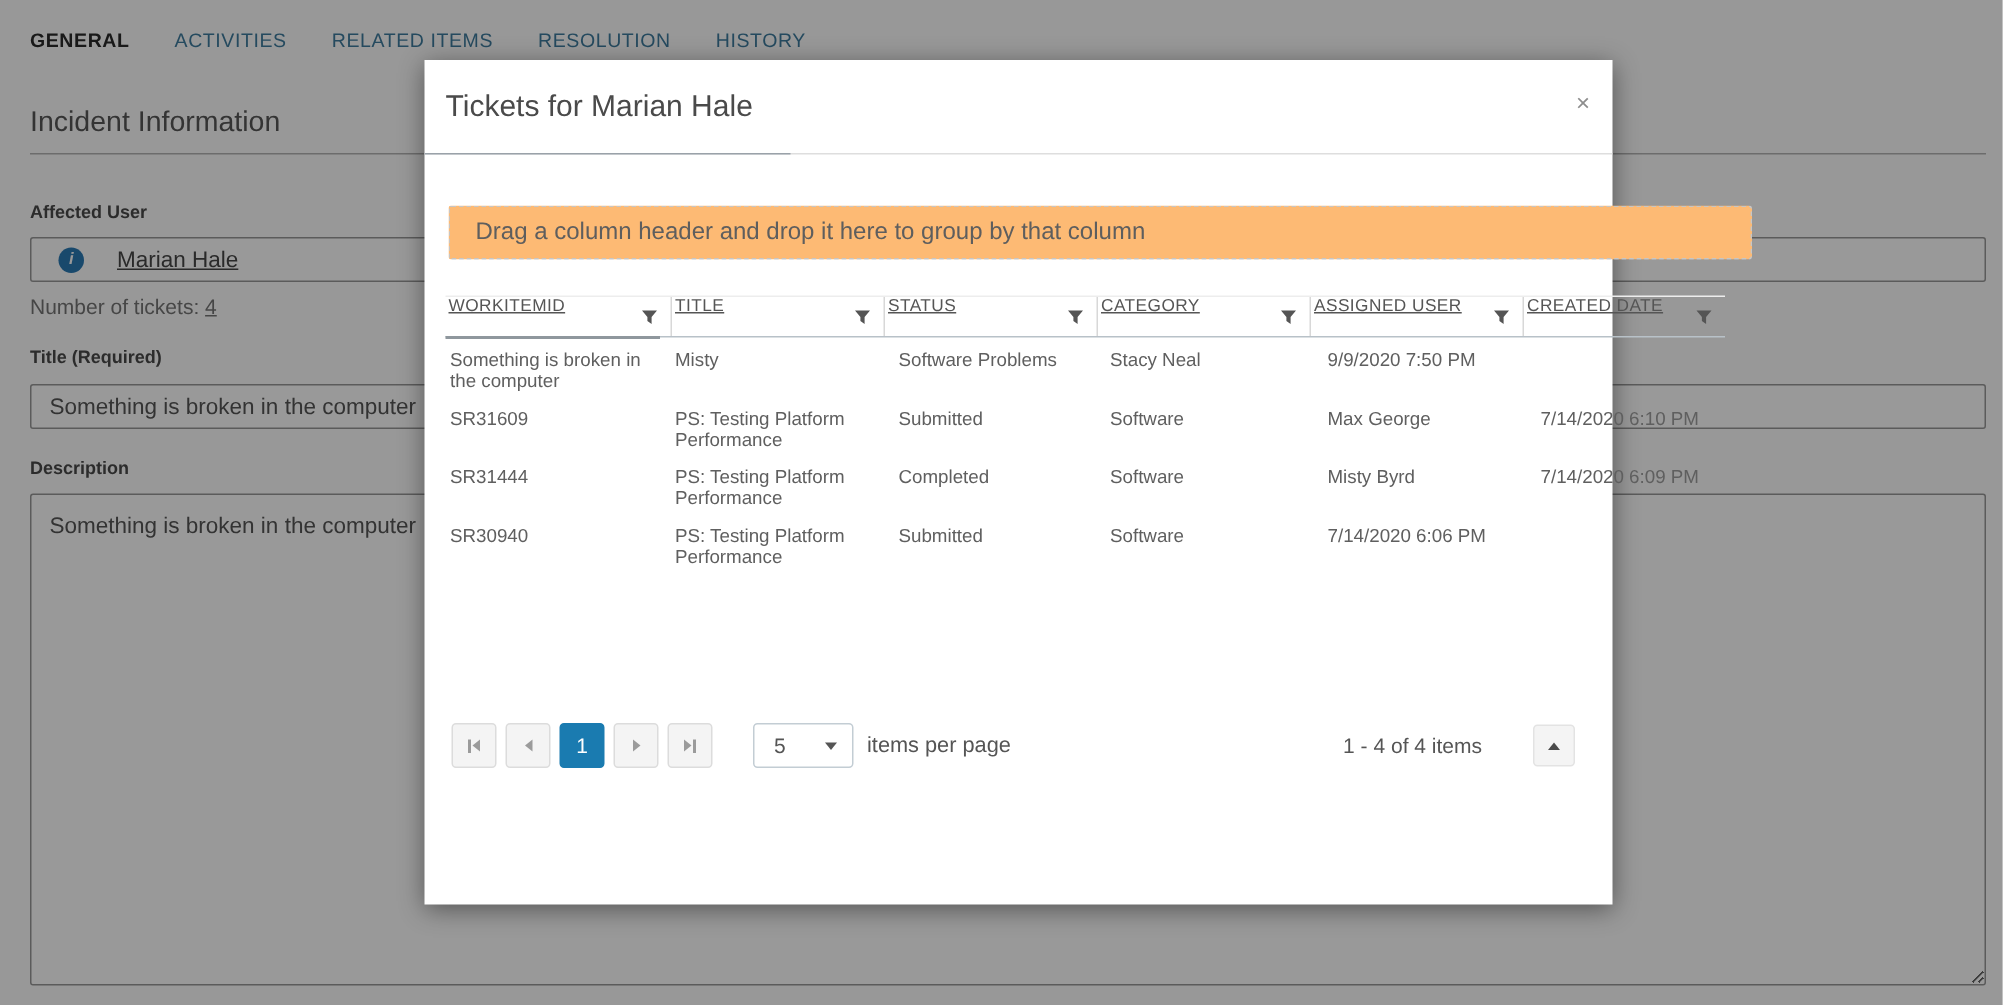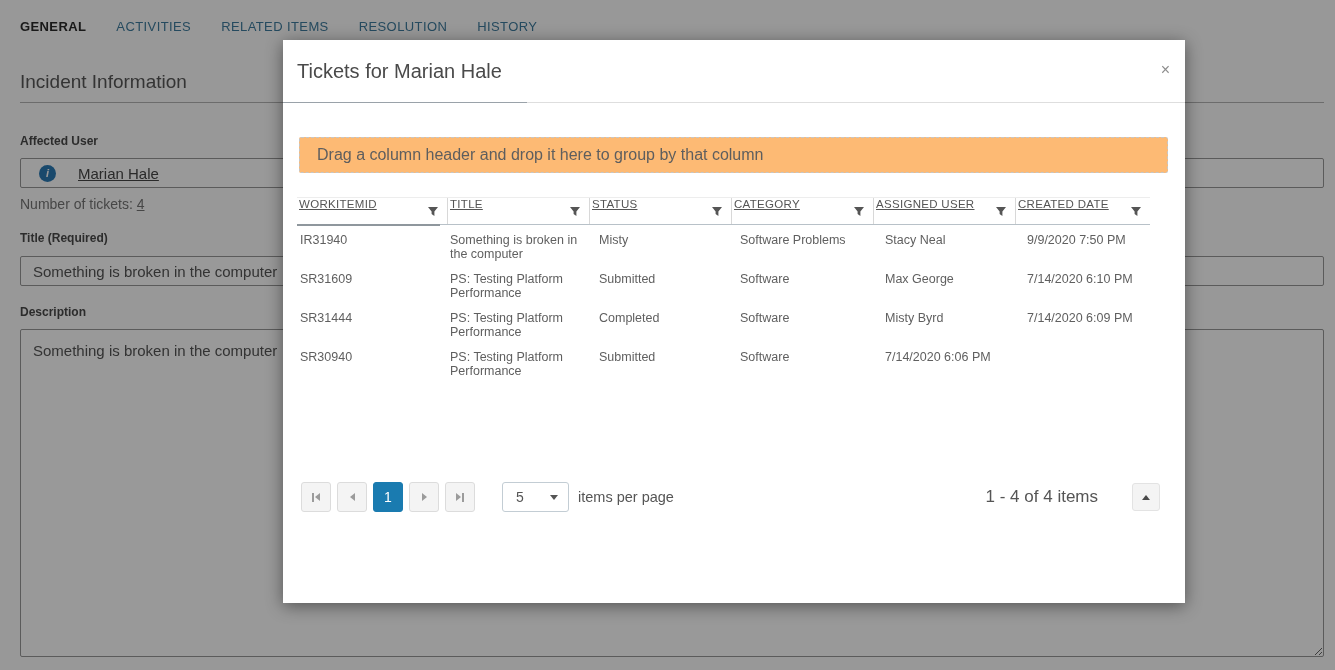--- a/index.html
+++ b/index.html
@@ -60,21 +60,21 @@
     border: 1px solid #989898; border-radius: 2px; background: #fff;
     font-family: inherit; font-size: 15px; color: #555; padding: 10px 12px;
     outline: none; resize: both; line-height: 1.4;
   }
 
   
   .overlay { position: absolute; inset: 0; background: rgba(0,0,0,0.40); z-index: 10; }
 
   
   .modal {
-    position: absolute; left: 283px; top: 40px; width: 902px; height: 563px;
+    position: absolute; left: 283px; top: 40px; width: 792px; height: 563px;
     background: #fff; z-index: 20; box-shadow: 0 3px 16px rgba(0,0,0,0.45);
   }
   .modal-header { position: absolute; top: 0; left: 0; right: 0; height: 63px; border-bottom: 1px solid #dedede; }
   .modal-header::after { 
     content: ""; position: absolute; left: 0; bottom: -1px; width: 244px; height: 1px; background: #9aa2a9;
   }
   .modal-title { position: absolute; left: 14px; top: 20px; font-size: 20px; color: #4a4a4a; }
   .modal-close {
     position: absolute; right: 15px; top: 22px; font-size: 16px; line-height: 16px;
     color: #8d8d8d; cursor: pointer;
@@ -139,21 +139,21 @@
     position: absolute; left: 205px; top: 0; width: 67px; height: 30px;
     background: #fff; border: 1px solid #c3cdd4; border-radius: 3px;
     display: flex; align-items: center; cursor: pointer;
   }
   .page-size-value { font-size: 14px; color: #555; margin-left: 13px; flex: 1; }
   .caret-down { width: 0; height: 0; border-left: 4px solid transparent; border-right: 4px solid transparent; border-top: 5px solid #555; margin-right: 10px; }
 
   .per-page-label { position: absolute; left: 281px; top: 0; line-height: 30px; font-size: 14.5px; color: #555; }
 
   .pager-right { position: absolute; right: 25px; top: 0; height: 30px; display: flex; align-items: center; gap: 34px; }
-  .range-label { font-size: 17px; color: #555; white-space: nowrap; }
+  .range-label { font-size: 14px; color: #555; white-space: nowrap; }
   .collapse-btn {
     width: 28px; height: 28px; background: #f4f4f4; border: 1px solid #e3e3e3; border-radius: 3px;
     display: flex; align-items: center; justify-content: center; cursor: pointer;
   }
   .tri-up { width: 0; height: 0; border-left: 4px solid transparent; border-right: 4px solid transparent; border-bottom: 5px solid #4a4a4a; }
 </style>
 </head>
 <body>
 
 <div class="page">
@@ -244,21 +244,20 @@
         <span class="hlabel">CREATED DATE</span>
         <span class="filter-icon">
             <svg width="12" height="12" viewBox="0 0 12 12">
               <path d="M1 1h10L7.4 5.4V10L4.6 8V5.4L1 1z" fill="#555"></path>
             </svg>
           </span>
       </div>
     </div>
 
     <div class="grid-row">
-      <div class="cell">IR31940</div>
       <div class="cell">Something is broken in the computer</div>
       <div class="cell">Misty</div>
       <div class="cell">Software Problems</div>
       <div class="cell">Stacy Neal</div>
       <div class="cell">9/9/2020 7:50 PM</div>
     </div>
     <div class="grid-row">
       <div class="cell">SR31609</div>
       <div class="cell">PS: Testing Platform Performance</div>
       <div class="cell">Submitted</div>

